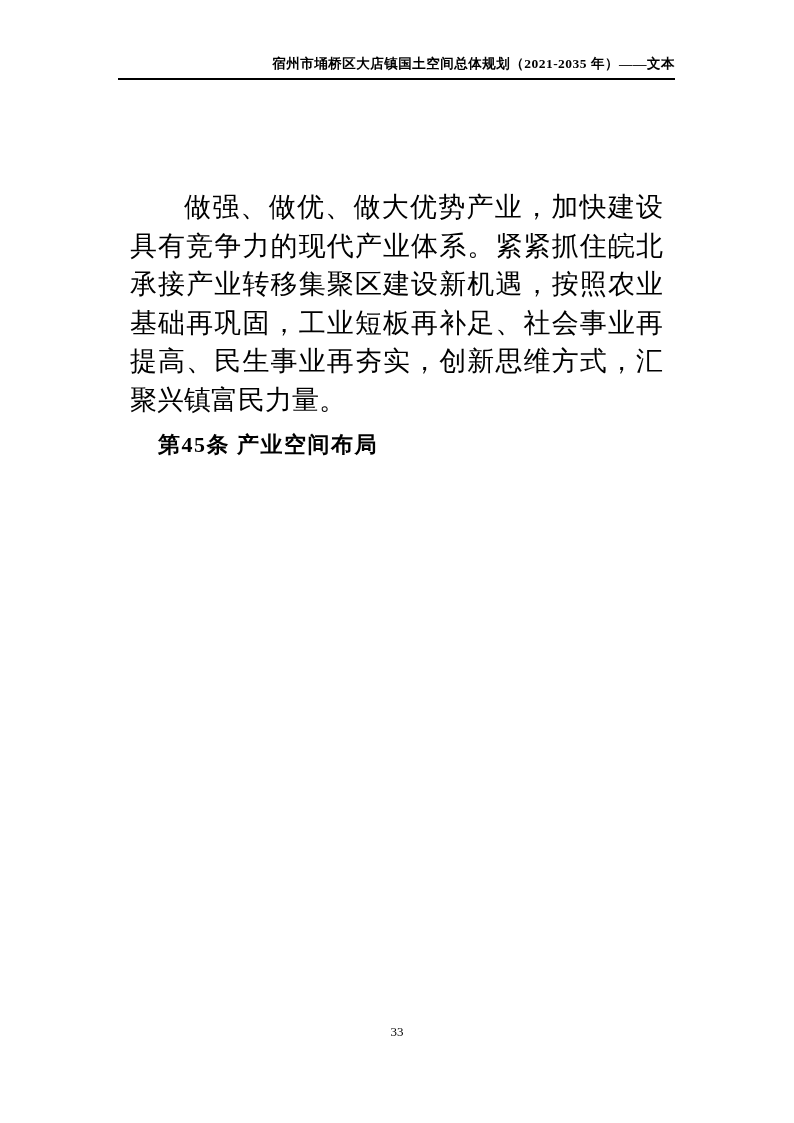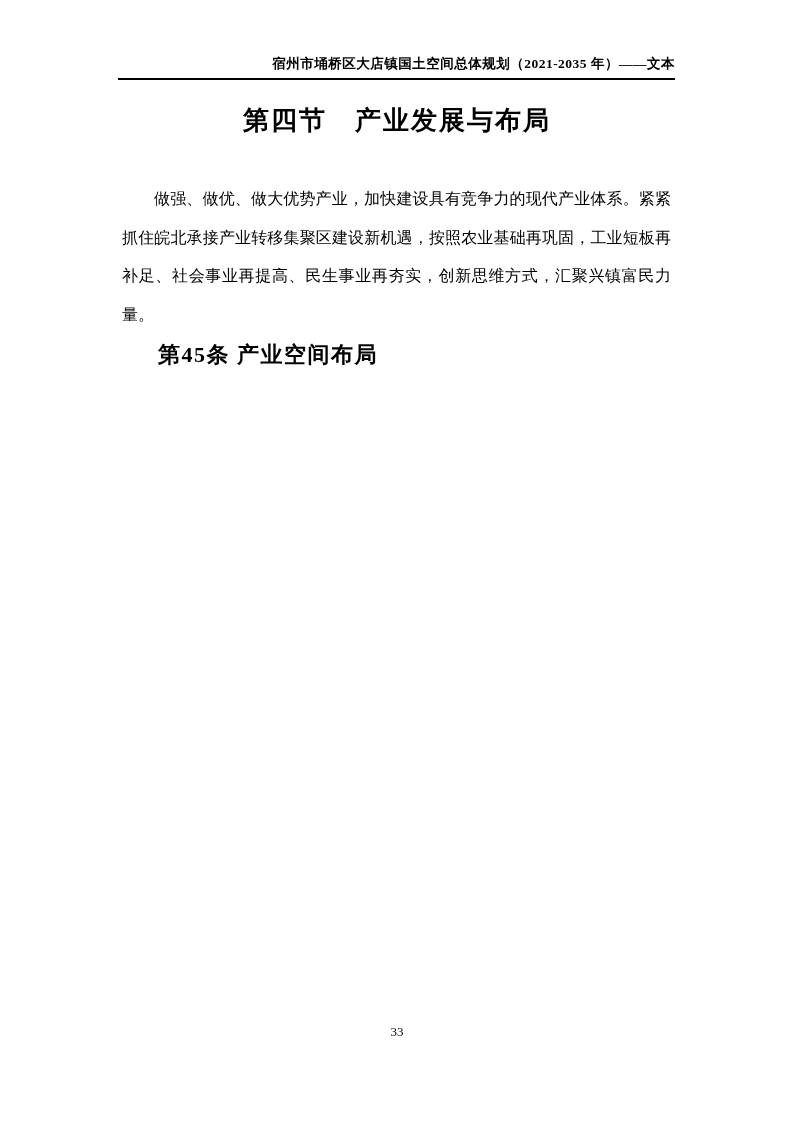--- a/index.html
+++ b/index.html
@@ -28,43 +28,42 @@
   }
   .article-heading{
     font-size:22px;font-weight:bold;line-height:26px;
     letter-spacing:1.5px;
     margin:0 0 17px 40px;
   }
   .article-heading.second{
     margin-top:8px;
   }
   .para{
-    font-size:16px;line-height:38.6px;
-    margin:4px;
+    font-size:27px;line-height:38.6px;
+    margin:12px;
     text-indent:2em;
     text-align:justify;
     text-justify:inter-character;
     letter-spacing:0;
   }
   .footer{
     position:absolute;top:1024px;left:0;width:100%;
     text-align:center;
     font-size:13px;
   }
 </style>
 </head>
 <body>
 
 <div class="page">
 
   <div class="header">
     <span>宿州市埇桥区大店镇国土空间总体规划（2021-2035 年）——文本</span>
   </div>
 
-  <div class="doc-title">第四节　产业发展与布局</div>
 
   <div class="body-area">
 
 
     <p class="para">做强、做优、做大优势产业，加快建设具有竞争力的现代产业体系。紧紧抓住皖北承接产业转移集聚区建设新机遇，按照农业基础再巩固，工业短板再补足、社会事业再提高、民生事业再夯实，创新思维方式，汇聚兴镇富民力量。</p>
 
 
     <h2 class="article-heading second">第45条 产业空间布局</h2>
 
 

